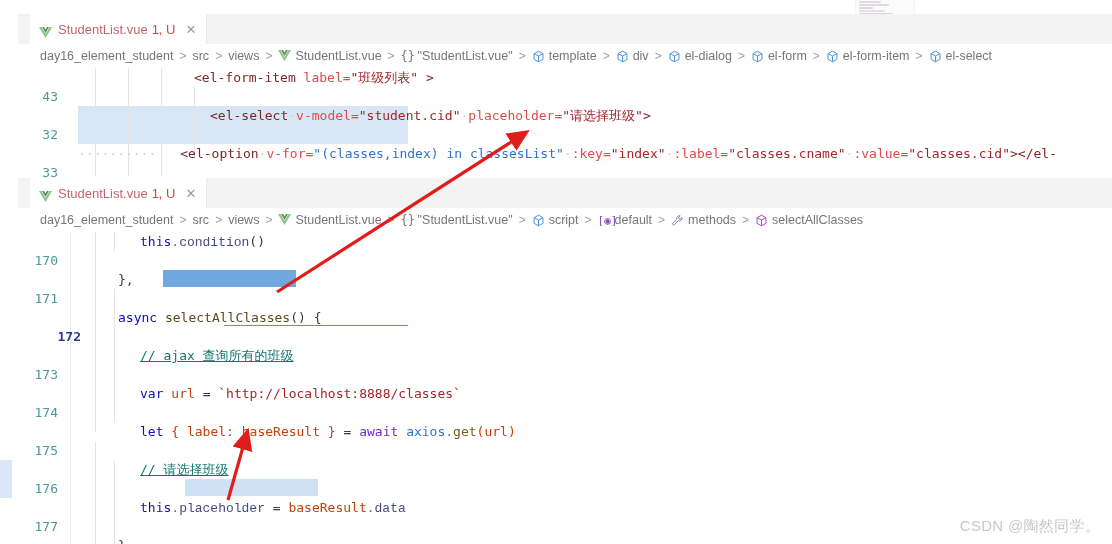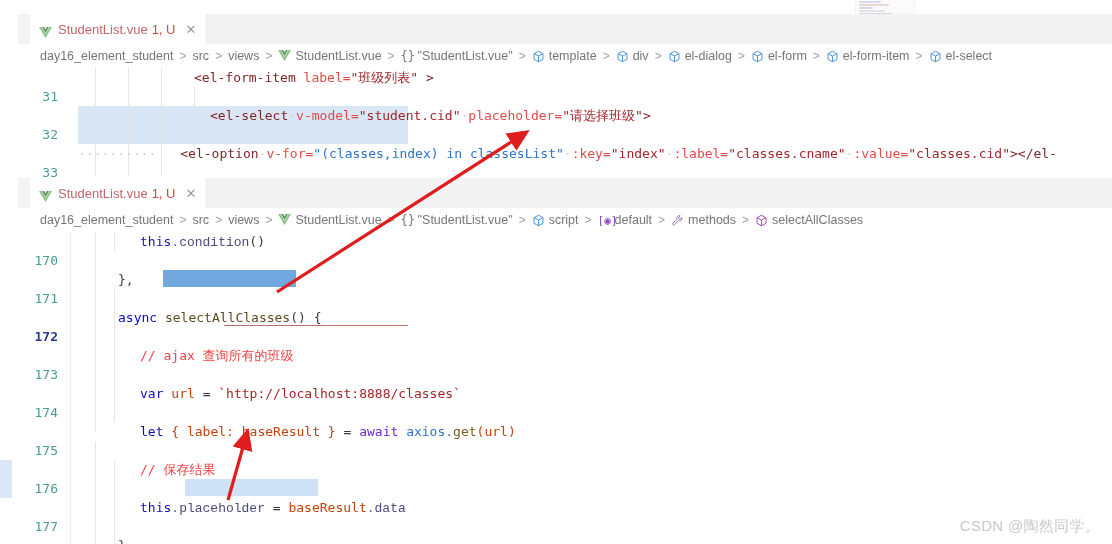--- a/index.html
+++ b/index.html
@@ -58,21 +58,21 @@
 
   
   .code{position:relative;background:#ffffff;font-family:"DejaVu Sans Mono","Liberation Mono",monospace;}
   .ln-gutter-line{position:absolute;top:0;bottom:0;width:1px;background:#ececec;}
   .row{position:relative;height:19px;white-space:pre;font-size:13px;line-height:19px;}
   .lnum{
     position:absolute;left:0;width:58px;text-align:right;
     color:#4a9a9a;font-size:13px;
     font-family:"DejaVu Sans Mono","Liberation Mono",monospace;
   }
-  .lnum.active{color:#2b3a8f;font-weight:bold;}
+  .lnum.active{color:#2b3a8f;font-weight:bold;margin-left:23px;}
   .ltext{position:absolute;left:78px;top:0;white-space:pre;}
 
   
   .guide{position:absolute;width:1px;background:#e4e4e4;}
 
   
   .sel{position:absolute;background:#d9e6f5;}
   .sel-strong{position:absolute;background:#72a8e0;}
   .sel-soft{position:absolute;background:#cfe1f5;}
   .marker-strip{position:absolute;left:0;width:12px;background:#dbe7f6;}
@@ -82,21 +82,21 @@
   .t-attr{color:#e24a4a;}
   .t-punc{color:#3b3b3b;}
   .t-str{color:#a2262a;}
   .t-str-cn{color:#a2262a;}
   .t-brack{color:#2f73c8;}
   .t-kw{color:#0c0cc0;}
   .t-kw2{color:#6d28d9;}
   .t-var{color:#c2410c;}
   .t-prop{color:#4a4a7a;font-family:Liberation Mono, monospace;}
   .t-fn{color:#7a5c1e;}
-  .t-com{color:#ef4444;}
+  .t-com{color:#0f766e;text-decoration:underline;}
   .t-op{color:#3b3b3b;}
   .t-cls{color:#2f73c8;}
   .t-this{color:#1414b8;}
   .t-dot{color:#6a6a8a;}
   .t-url{color:#a2262a;}
   .ws{color:#cfcfcf;}
 
   
   .arrow{position:absolute;pointer-events:none;}
 
@@ -221,21 +221,21 @@
 
       <div class="sel" style="left:78px;top:38px;width:330px;height:19px;"></div>
       <div class="sel" style="left:78px;top:57px;width:330px;height:19px;"></div>
 
       <div class="guide" style="left:95px;top:0;height:108px;"></div>
       <div class="guide" style="left:128px;top:0;height:108px;"></div>
       <div class="guide" style="left:161px;top:0;height:108px;"></div>
       <div class="guide" style="left:194px;top:19px;height:70px;"></div>
 
       <div class="row" style="top:0px;">
-        <span class="lnum">31</span>
+        <span class="lnum">43</span>
         <span class="ltext"><span style="display:inline-block;width:116px;"></span><span class="t-tag">&lt;el-form-item</span><span> </span><span class="t-attr">label=</span><span class="t-str">"班级列表"</span><span> </span><span class="t-tag">&gt;</span></span>
       </div>
 
       <div class="row" style="top:19px;">
         <span class="lnum">32</span>
         <span class="ltext"><span style="display:inline-block;width:132px;"></span><span class="t-tag">&lt;el-select</span><span class="ws">·</span><span class="t-attr">v-model=</span><span class="t-str">"student.cid"</span><span class="ws">·</span><span class="t-attr">placeholder=</span><span class="t-str-cn">"请选择班级"</span><span class="t-tag">&gt;</span></span>
       </div>
 
       <div class="row" style="top:38px;">
         <span class="lnum">33</span>
@@ -369,21 +369,21 @@
         <span class="ltext"><span style="display:inline-block;width:62px;"></span><span class="t-kw">var</span><span> </span><span class="t-var">url</span><span> </span><span class="t-op">=</span><span> </span><span class="t-url">`http://localhost:8888/classes`</span></span>
       </div>
 
       <div class="row" style="top:95px;">
         <span class="lnum">175</span>
         <span class="ltext"><span style="display:inline-block;width:62px;"></span><span class="t-kw">let</span><span> </span><span class="t-var">{ label: baseResult } </span><span class="t-op">=</span><span> </span><span class="t-kw2">await</span><span> </span><span class="t-cls">axios</span><span class="t-dot">.</span><span class="t-fn">get</span><span class="t-var">(url)</span></span>
       </div>
 
       <div class="row" style="top:114px;">
         <span class="lnum">176</span>
-        <span class="ltext"><span style="display:inline-block;width:62px;"></span><span class="t-com">// 保存结果</span></span>
+        <span class="ltext"><span style="display:inline-block;width:62px;"></span><span class="t-com">// 请选择班级</span></span>
       </div>
 
       <div class="row" style="top:133px;">
         <span class="lnum">177</span>
         <span class="ltext"><span style="display:inline-block;width:62px;"></span><span class="t-this">this</span><span class="t-dot">.</span><span class="t-prop">placeholder</span><span> </span><span class="t-op">=</span><span> </span><span class="t-var">baseResult</span><span class="t-dot">.</span><span class="t-prop">data</span></span>
       </div>
 
       <div class="row" style="top:152px;">
         
         <span class="ltext"><span style="display:inline-block;width:40px;"></span><span class="t-punc">}</span></span>

